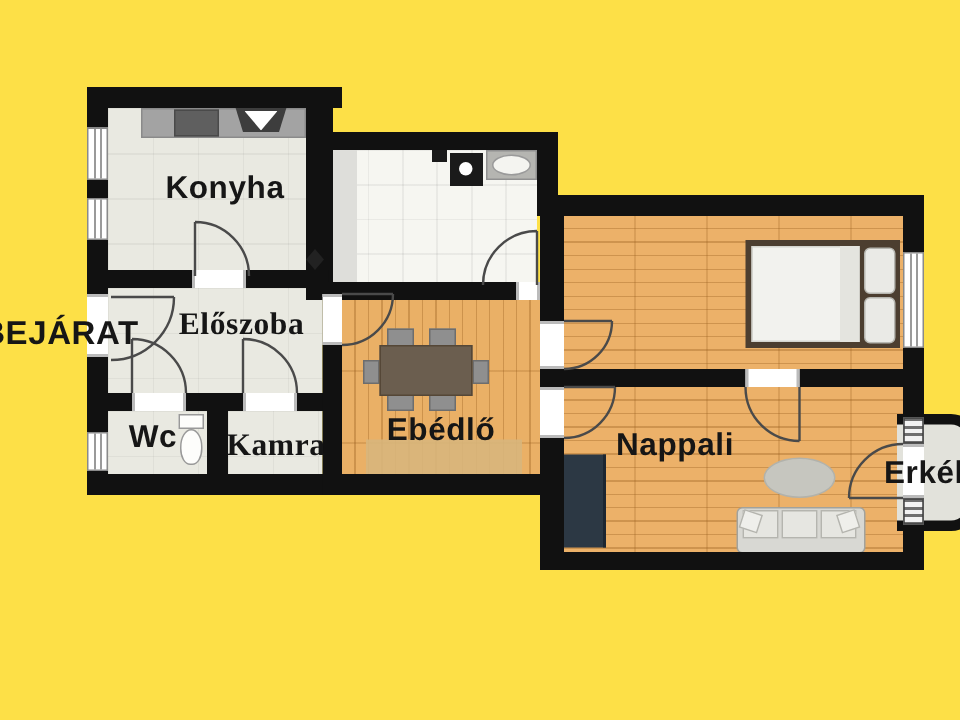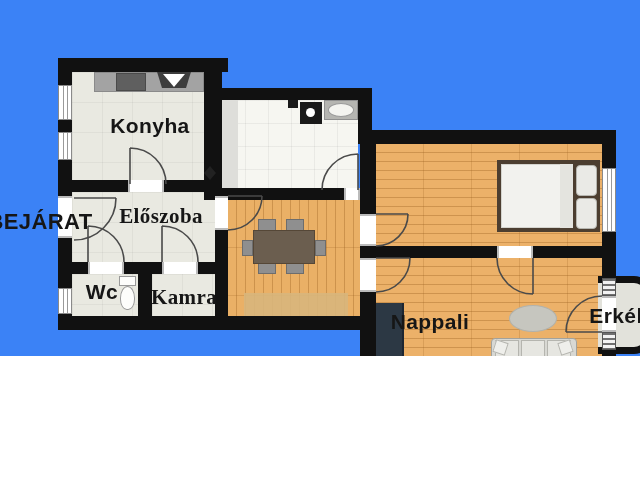--- a/index.html
+++ b/index.html
@@ -1,16 +1,16 @@
 <!DOCTYPE html>
 <html><head>
 <meta charset="utf-8">
 <style>
   html,body{margin:0;padding:0;background:#fff;}
-  .stage{position:relative;width:640px;height:356px;background:#3b82f6;overflow:hidden;
+  .stage{position:relative;width:640px;height:480px;background:#fde047;overflow:hidden;
          font-family:"Liberation Sans",sans-serif;}
   .abs{position:absolute;}
   
   .wall{position:absolute;background:#111;z-index:10;}
   
   .floor{position:absolute;z-index:1;}
   .tile{background-color:#e9e9e1;
         background-image:repeating-linear-gradient(to right,rgba(0,0,0,0.045) 0 1px,transparent 1px 30px),
                          repeating-linear-gradient(to bottom,rgba(0,0,0,0.045) 0 1px,transparent 1px 30px);}
   .bath{background-color:#f6f6f1;
@@ -139,16 +139,17 @@
   <div class="furn" style="left:521px;top:340px;width:24px;height:19px;background:#e6e6e1;border:1px solid #b5b5af;box-sizing:border-box;z-index:6;"></div>
   <div class="furn" style="left:547px;top:340px;width:24px;height:19px;background:#e6e6e1;border:1px solid #b5b5af;box-sizing:border-box;z-index:6;"></div>
   <div class="furn" style="left:494px;top:341px;width:13px;height:13px;background:#efefeb;border:1px solid #b5b5af;transform:rotate(18deg);box-sizing:border-box;z-index:7;"></div>
   <div class="furn" style="left:559px;top:341px;width:13px;height:13px;background:#efefeb;border:1px solid #b5b5af;transform:rotate(-18deg);box-sizing:border-box;z-index:7;"></div>
 
   <div class="lbl" style="left:150px;top:126px;">Konyha</div>
   <div class="lbl" style="left:161px;top:216px;font-family:Liberation Serif, serif;">Előszoba</div>
   <div class="lbl" style="left:40px;top:222px;font-size:22px;">BEJÁRAT</div>
   <div class="lbl" style="left:102px;top:292px;">Wc</div>
   <div class="lbl" style="left:184px;top:297px;font-family:Liberation Serif, serif;">Kamra</div>
-  <div class="lbl" style="left:430px;top:297px;margin-top:25px;">Nappali</div>
+  <div class="lbl" style="left:294px;top:287px;">Ebédlő</div>
+  <div class="lbl" style="left:450px;top:297px;">Nappali</div>
   <div class="lbl" style="left:622px;top:316px;">Erkély</div>
 
 </div>
 
 </body></html>

